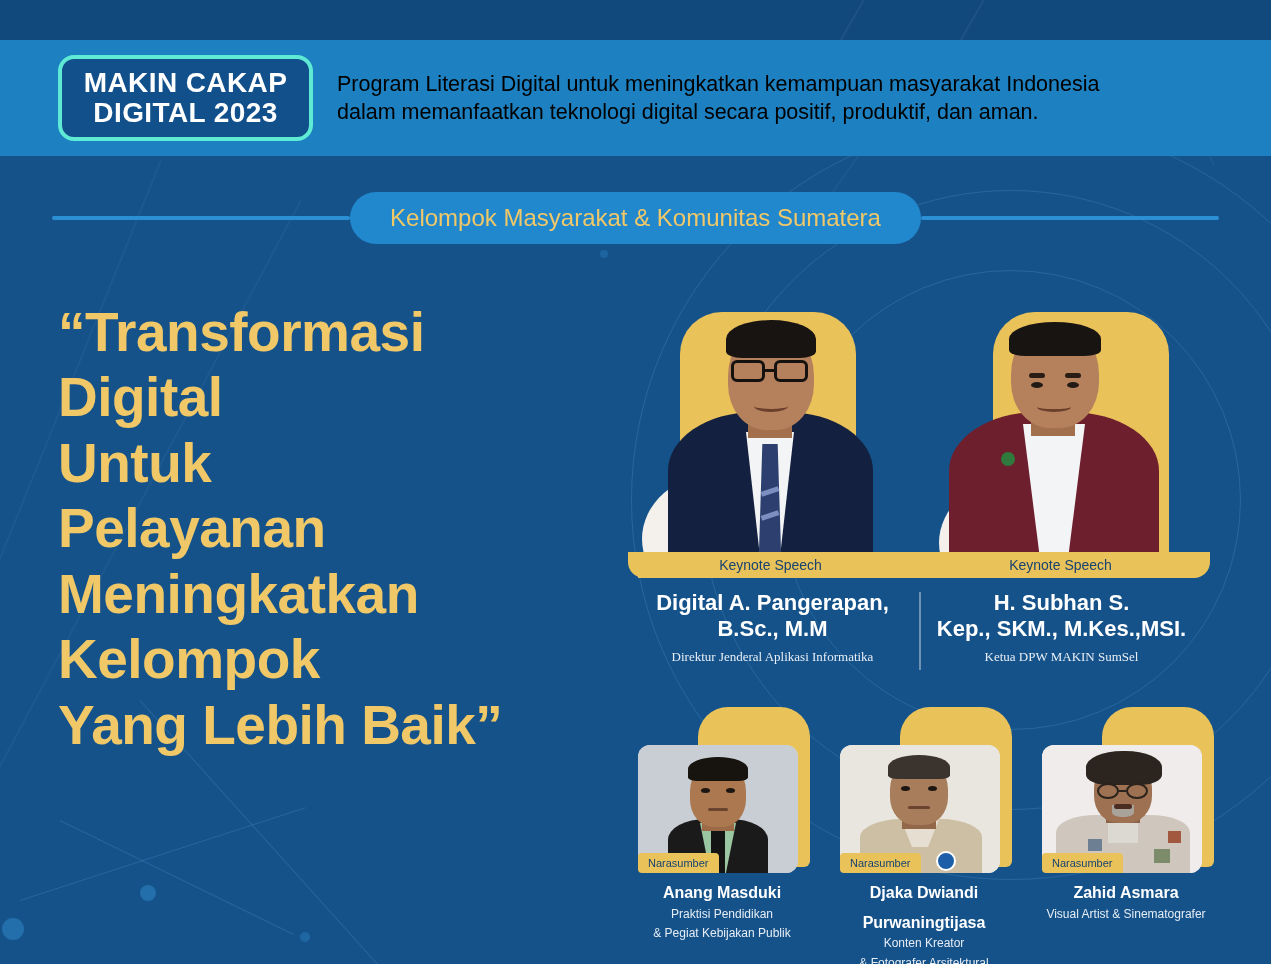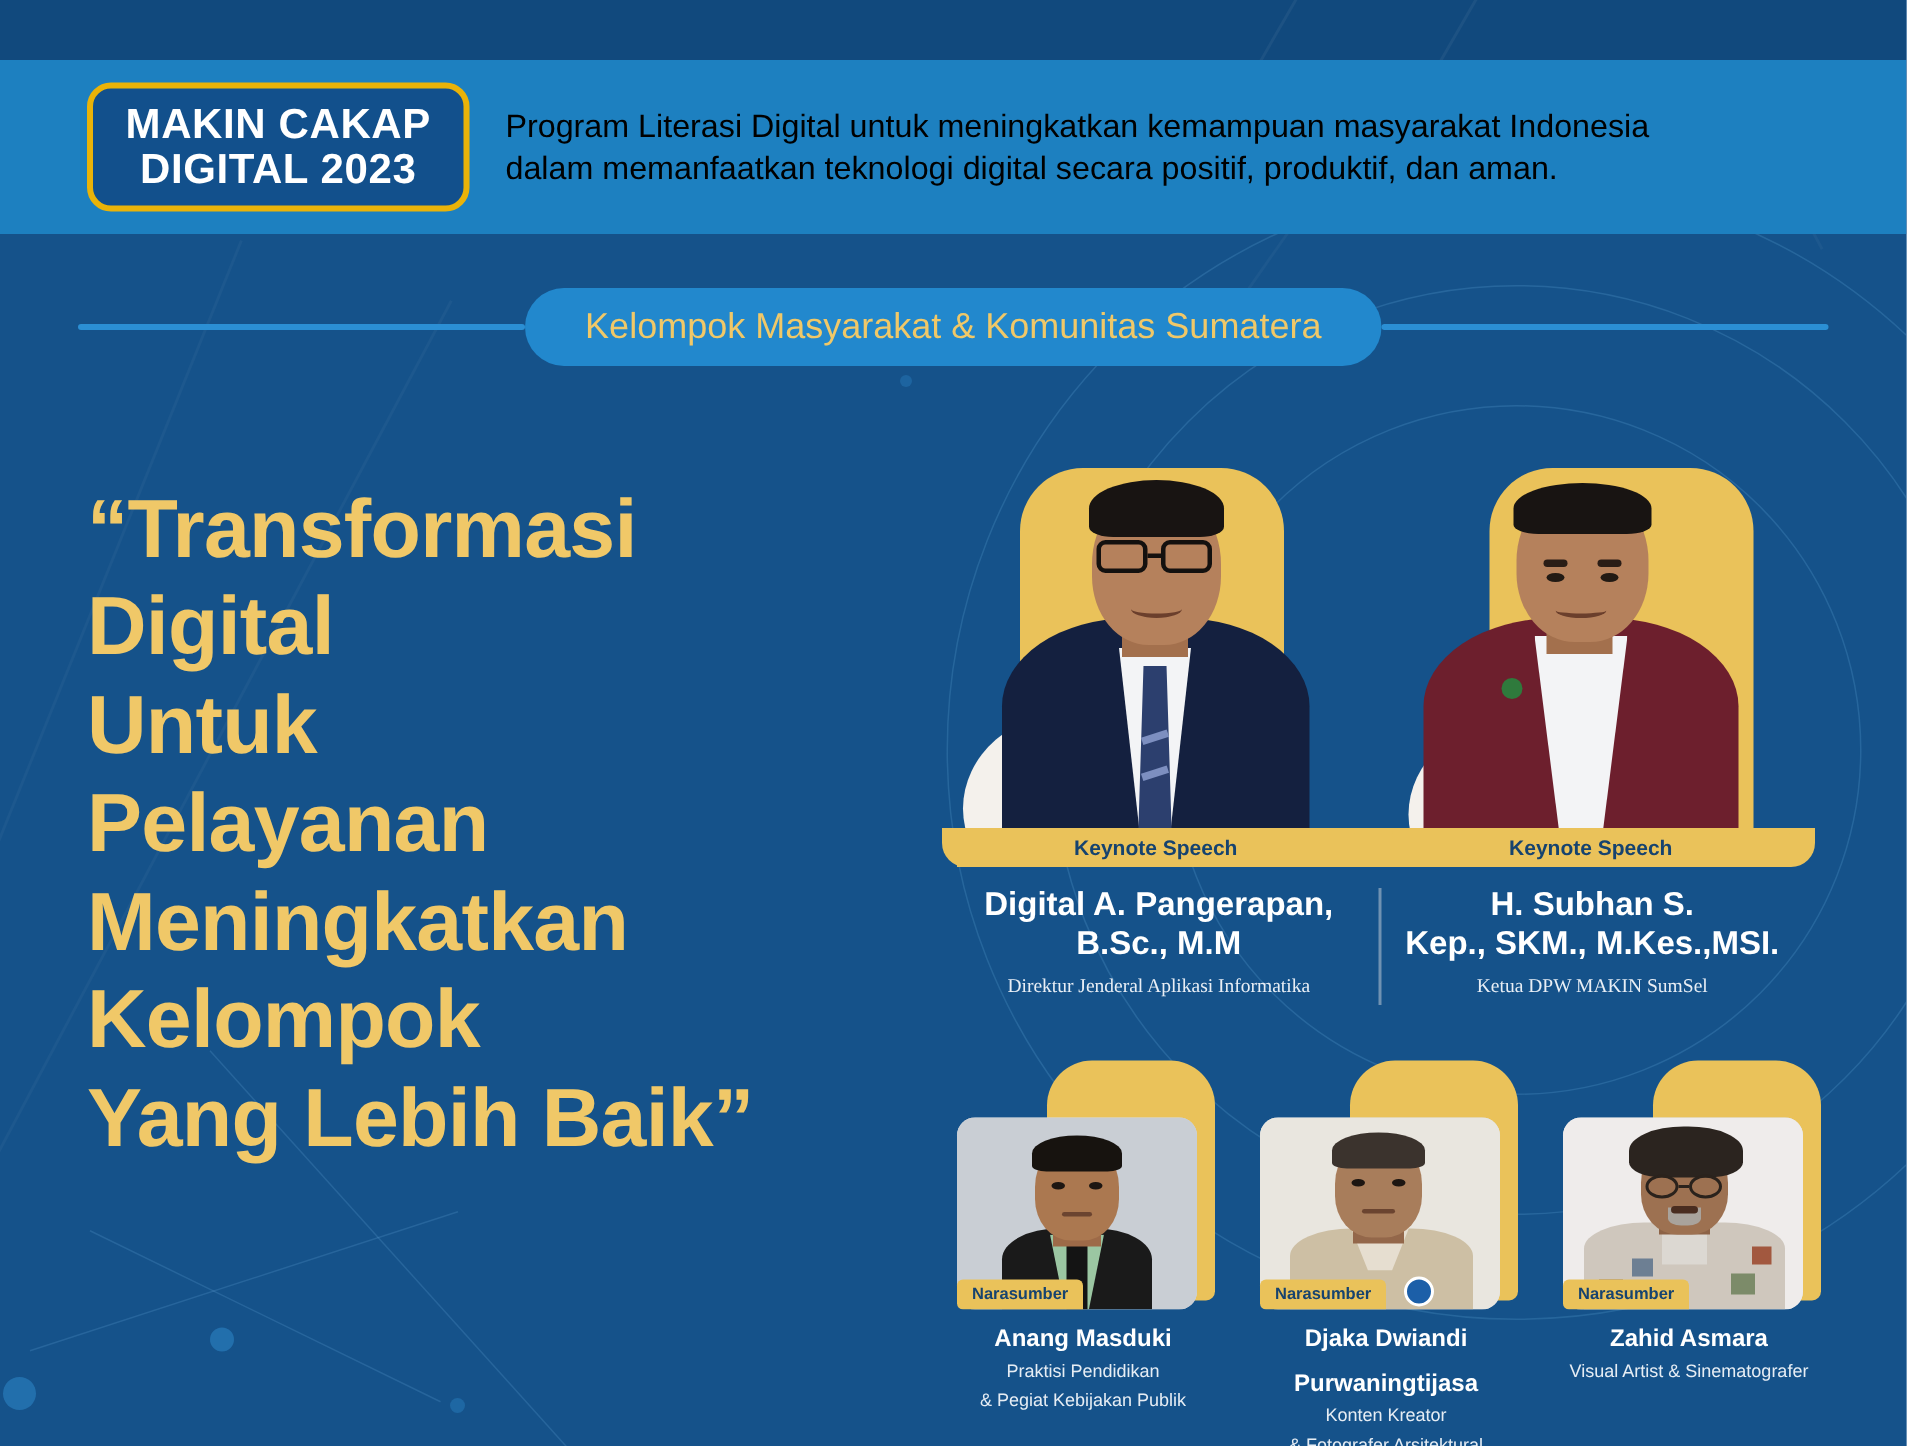--- a/index.html
+++ b/index.html
@@ -78,21 +78,21 @@
     height: 116px;
     background: #1d80c0;
     display: flex;
     align-items: center;
     z-index: 2;
   }
   .logo-box {
     margin-left: 58px;
     width: 255px;
     height: 86px;
-    border: 4px solid #eab308;
+    border: 4px solid #5eead4;
     border-radius: 16px;
     background: #12508c;
     display: flex;
     flex-direction: column;
     align-items: center;
     justify-content: center;
     flex: none;
   }
   .logo-line {
     color: #ffffff;
@@ -137,21 +137,21 @@
     color: #f0c868;
     font-size: 24px;
     font-weight: 400;
     white-space: nowrap;
   }
 
   
   .headline {
     position: absolute;
     left: 58px;
-    top: 320px;
+    top: 300px;
     width: 580px;
     color: #f0c868;
     font-size: 55px;
     font-weight: 700;
     line-height: 1.19;
     letter-spacing: -.5px;
     z-index: 4;
   }
   .headline .hl-line { display: block; white-space: nowrap; }
 
@@ -224,21 +224,21 @@
     position: absolute;
     border-bottom: 3px solid #6b3f2c;
     border-radius: 0 0 50% 50%;
   }
 
   
   .cap-bar {
     position: absolute;
     background: #eac25a;
     color: #16436f;
-    font-weight: 700;
+    font-weight: 400;
     display: flex;
     align-items: center;
     justify-content: center;
     z-index: 6;
   }
   .k-cap {
     left: 10px; bottom: 0;
     width: 265px; height: 26px;
     font-size: 14px;
     border-radius: 4px 4px 0 0;

